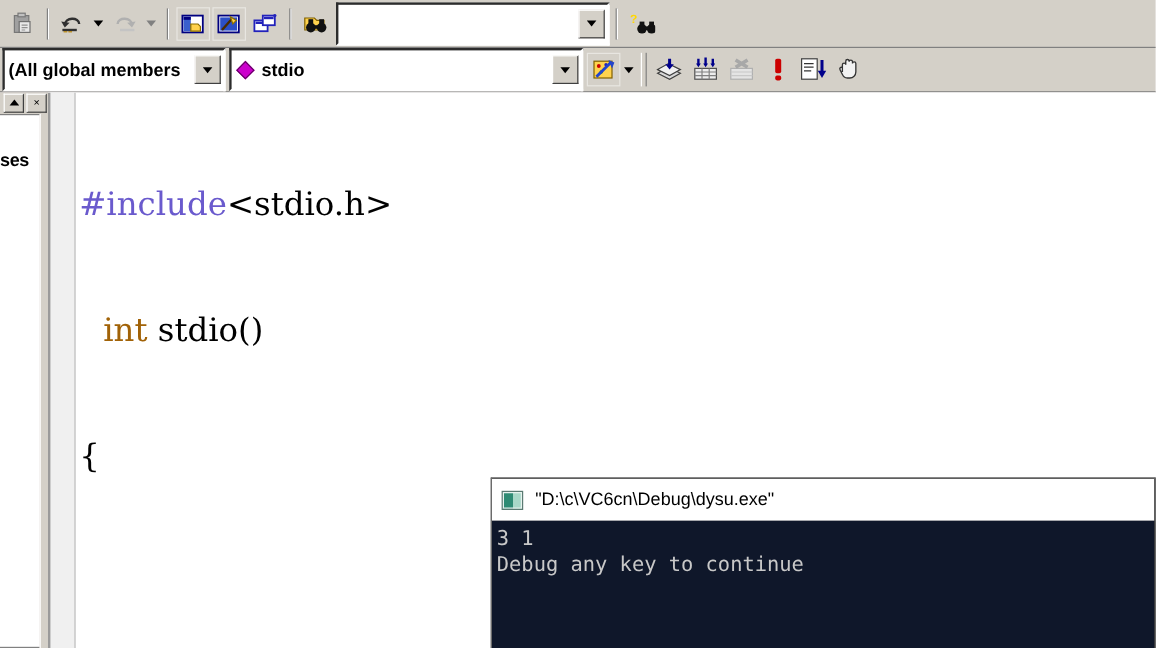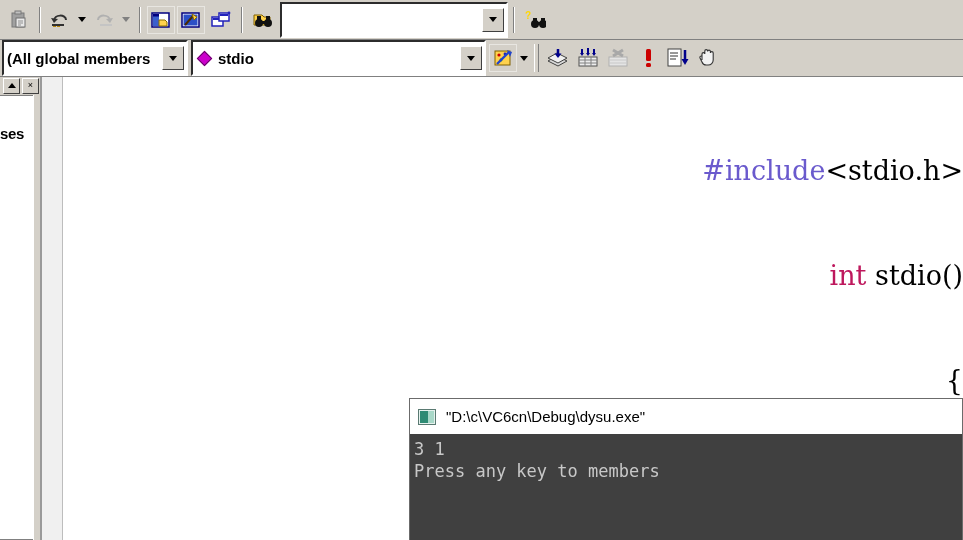--- a/index.html
+++ b/index.html
@@ -232,22 +232,22 @@
     right: 0;
     bottom: 0;
     font-family: "DejaVu Serif", "Liberation Serif", serif;
     font-size: 27px;
     line-height: 35px;
     white-space: pre;
     color: #000000;
     padding-top: 6px;
     letter-spacing: 0px;
   }
-  #code .ln { display: block; height: 35px; text-align: right; }
-  .kw  { color: #be185d; }
+  #code .ln { display: block; height: 35px; }
+  .kw  { color: #a16207; margin-left: 20px; }
   .pp  { color: #6a5acd; }
   .plain { color: #000000; }
 
   
   #console-window {
     position: absolute;
     left: 409px;
     top: 398px;
     width: 554px;
     height: 142px;
@@ -279,21 +279,21 @@
     color: #000;
     font-family: "Liberation Sans", sans-serif;
     white-space: nowrap;
   }
   #console-body {
     position: absolute;
     left: 0;
     top: 35px;
     right: 0;
     bottom: 0;
-    background: #404040;
+    background: #0f172a;
     padding: 4px 0 0 4px;
     box-sizing: border-box;
   }
   #console-body .cline {
     font-family: "DejaVu Sans Mono", "Liberation Mono", monospace;
     font-size: 17px;
     line-height: 22px;
     color: #c8c8c8;
     white-space: pre;
   }
@@ -527,15 +527,15 @@
   </div>
 </div>
 
 <div id="console-window">
   <div id="console-titlebar">
     <span id="console-icon"></span>
     <span id="console-title-text">"D:\c\VC6cn\Debug\dysu.exe"</span>
   </div>
   <div id="console-body">
     <div class="cline">3 1</div>
-    <div class="cline">Press any key to members</div>
+    <div class="cline">Debug any key to continue</div>
   </div>
 </div>
 
 </body></html>

